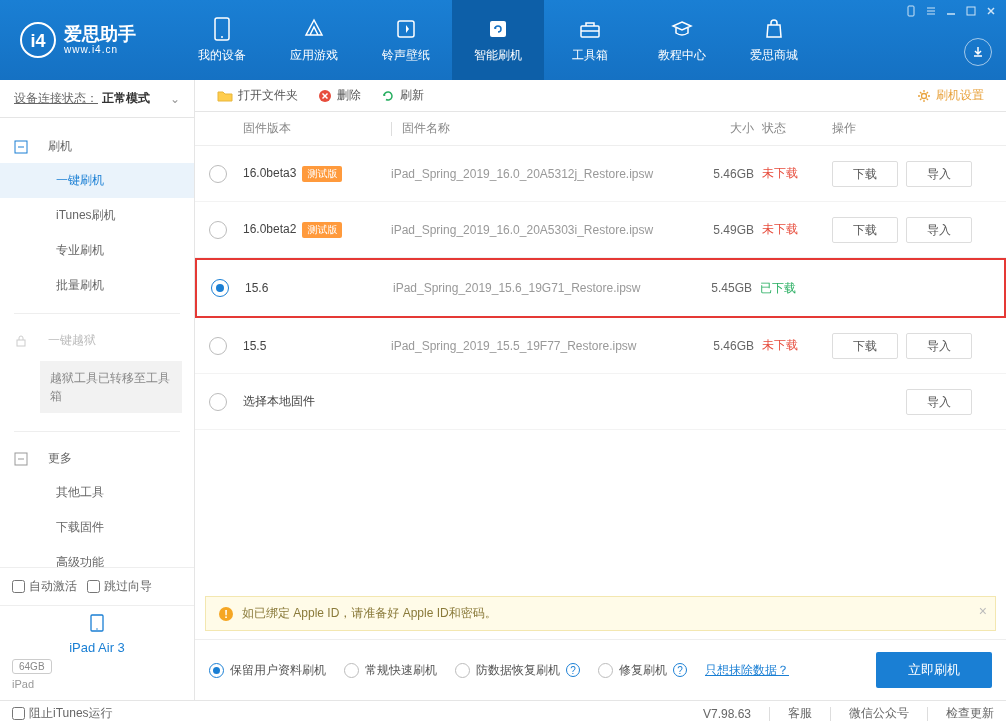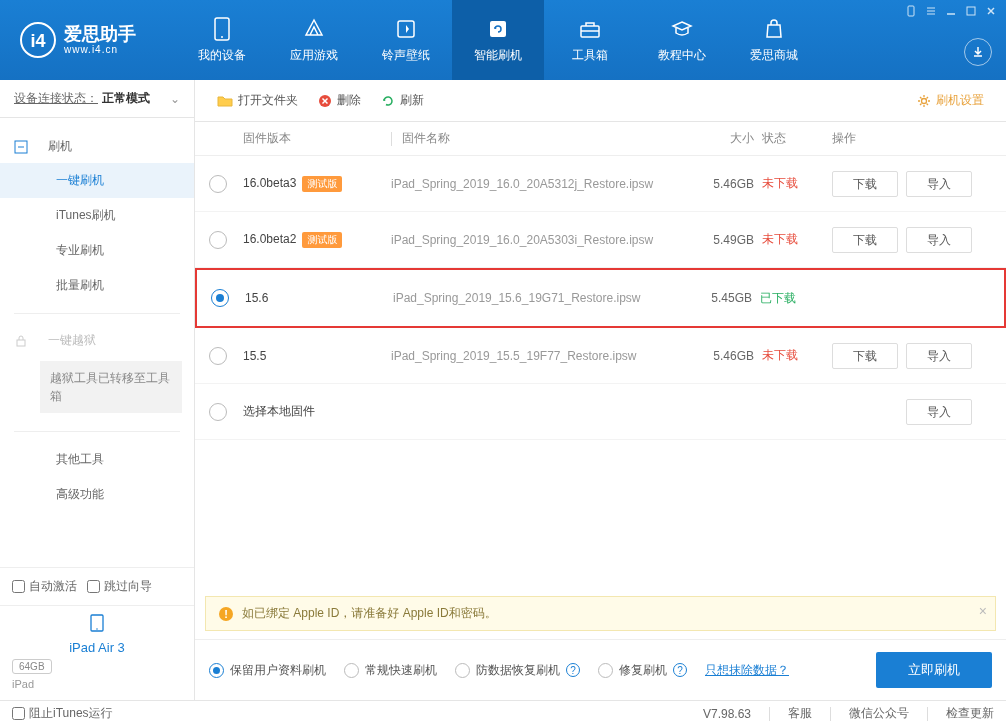--- a/index.html
+++ b/index.html
@@ -43,21 +43,21 @@
 .auto-row { display: flex; align-items: center; padding: 10px 12px; gap: 10px; }
 .chk { display: flex; align-items: center; gap: 4px; color: #666; cursor: pointer; }
 .chk input { width: 13px; height: 13px; }
 .device-block { border-top: 1px solid #eee; padding: 8px 12px 10px; }
 .dev-head { display: flex; align-items: center; gap: 8px; flex-direction: column; }
 .dev-name { color: #1a7fd4; font-size: 13px; font-weight: 500; }
 .dev-storage { display: inline-block; border: 1px solid #ccc; border-radius: 3px; padding: 1px 6px; font-size: 10px; color: #888; margin-top: 4px; }
 .dev-type { color: #999; font-size: 11px; margin-top: 4px; }
 
 .main { flex: 1; display: flex; flex-direction: column; min-width: 0; }
-.toolbar { height: 42px; border-bottom: 1px solid #e5e5e5; display: flex; align-items: center; padding: 0 14px; gap: 4px; }
+.toolbar { height: 32px; border-bottom: 1px solid #e5e5e5; display: flex; align-items: center; padding: 0 14px; gap: 4px; }
 .tb-btn { display: flex; align-items: center; gap: 5px; padding: 4px 8px; cursor: pointer; color: #555; font-size: 12px; }
 .tb-spacer { flex: 1; }
 
 .table-head { display: flex; align-items: center; height: 34px; border-bottom: 1px solid #eee; padding: 0 14px; color: #888; font-size: 12px; }
 .col-radio { width: 34px; }
 .col-ver { width: 148px; }
 .col-name { flex: 1; }
 .col-size { width: 74px; text-align: right; padding-right: 8px; }
 .col-status { width: 70px; }
 .col-ops { width: 160px; }
@@ -235,21 +235,29 @@
           <svg width="14" height="14" viewBox="0 0 14 14">
               <rect x="3" y="6" width="8" height="6" fill="none" stroke="#ccc"></rect>
               <path d="M5 6 V4 A2 2 0 0 1 9 4 V6" fill="none" stroke="#ccc"></path>
             </svg>
           <span>一键越狱</span>
         </div>
         <div class="side-note">越狱工具已转移至工具箱</div>
       </div>
       <div class="side-divider"></div>
       <div class="side-group">
+        <div class="side-head">
+          <svg width="14" height="14" viewBox="0 0 14 14">
+              <rect x="1" y="1" width="12" height="12" fill="none" stroke="#999"></rect>
+              <line x1="4" y1="7" x2="10" y2="7" stroke="#999"></line>
+            </svg>
+          <span>更多</span>
+        </div>
         <div class="side-item">其他工具</div>
+        <div class="side-item">下载固件</div>
         <div class="side-item">高级功能</div>
       </div>
     </div>
     <div class="side-bottom">
       <div class="auto-row">
         <label class="chk">
             <input type="checkbox" style="">
             <span>自动激活</span>
           </label>
         <label class="chk">

